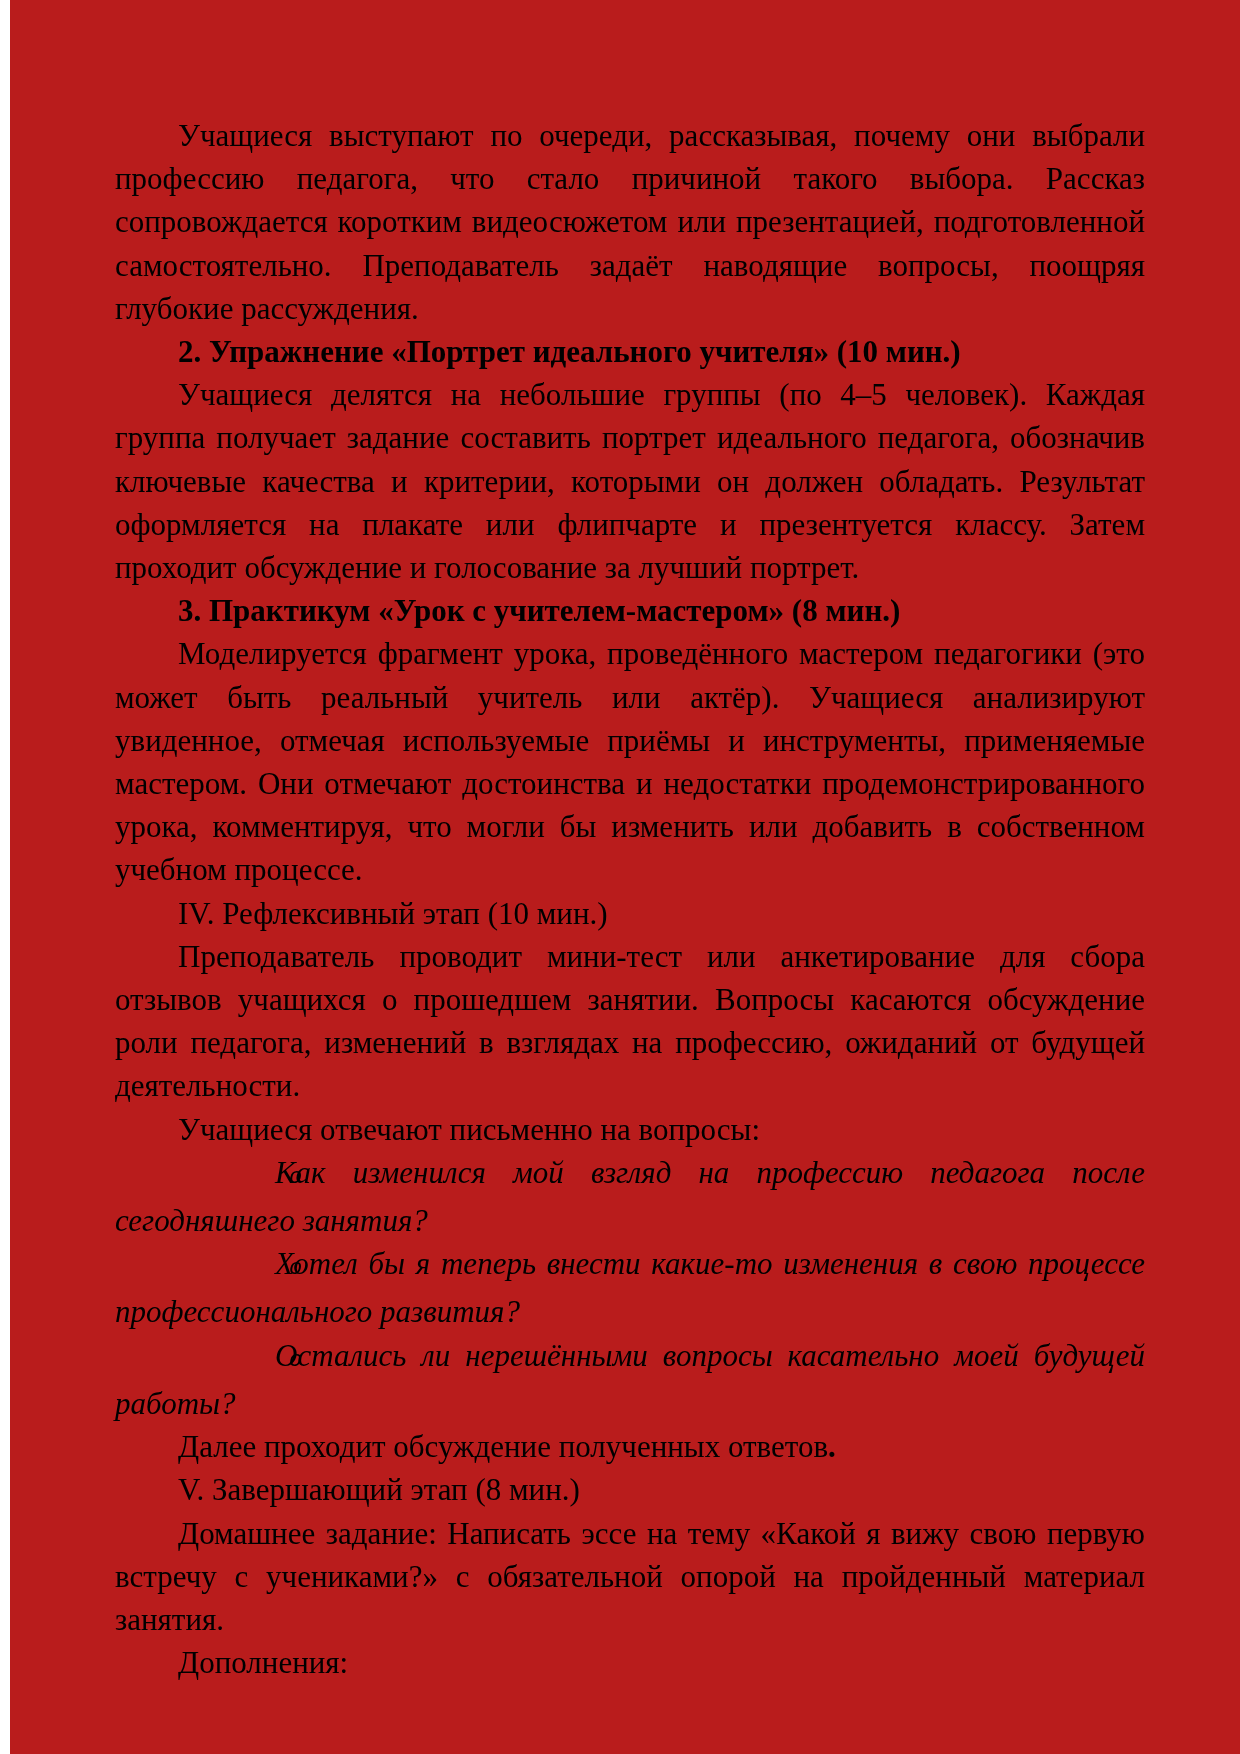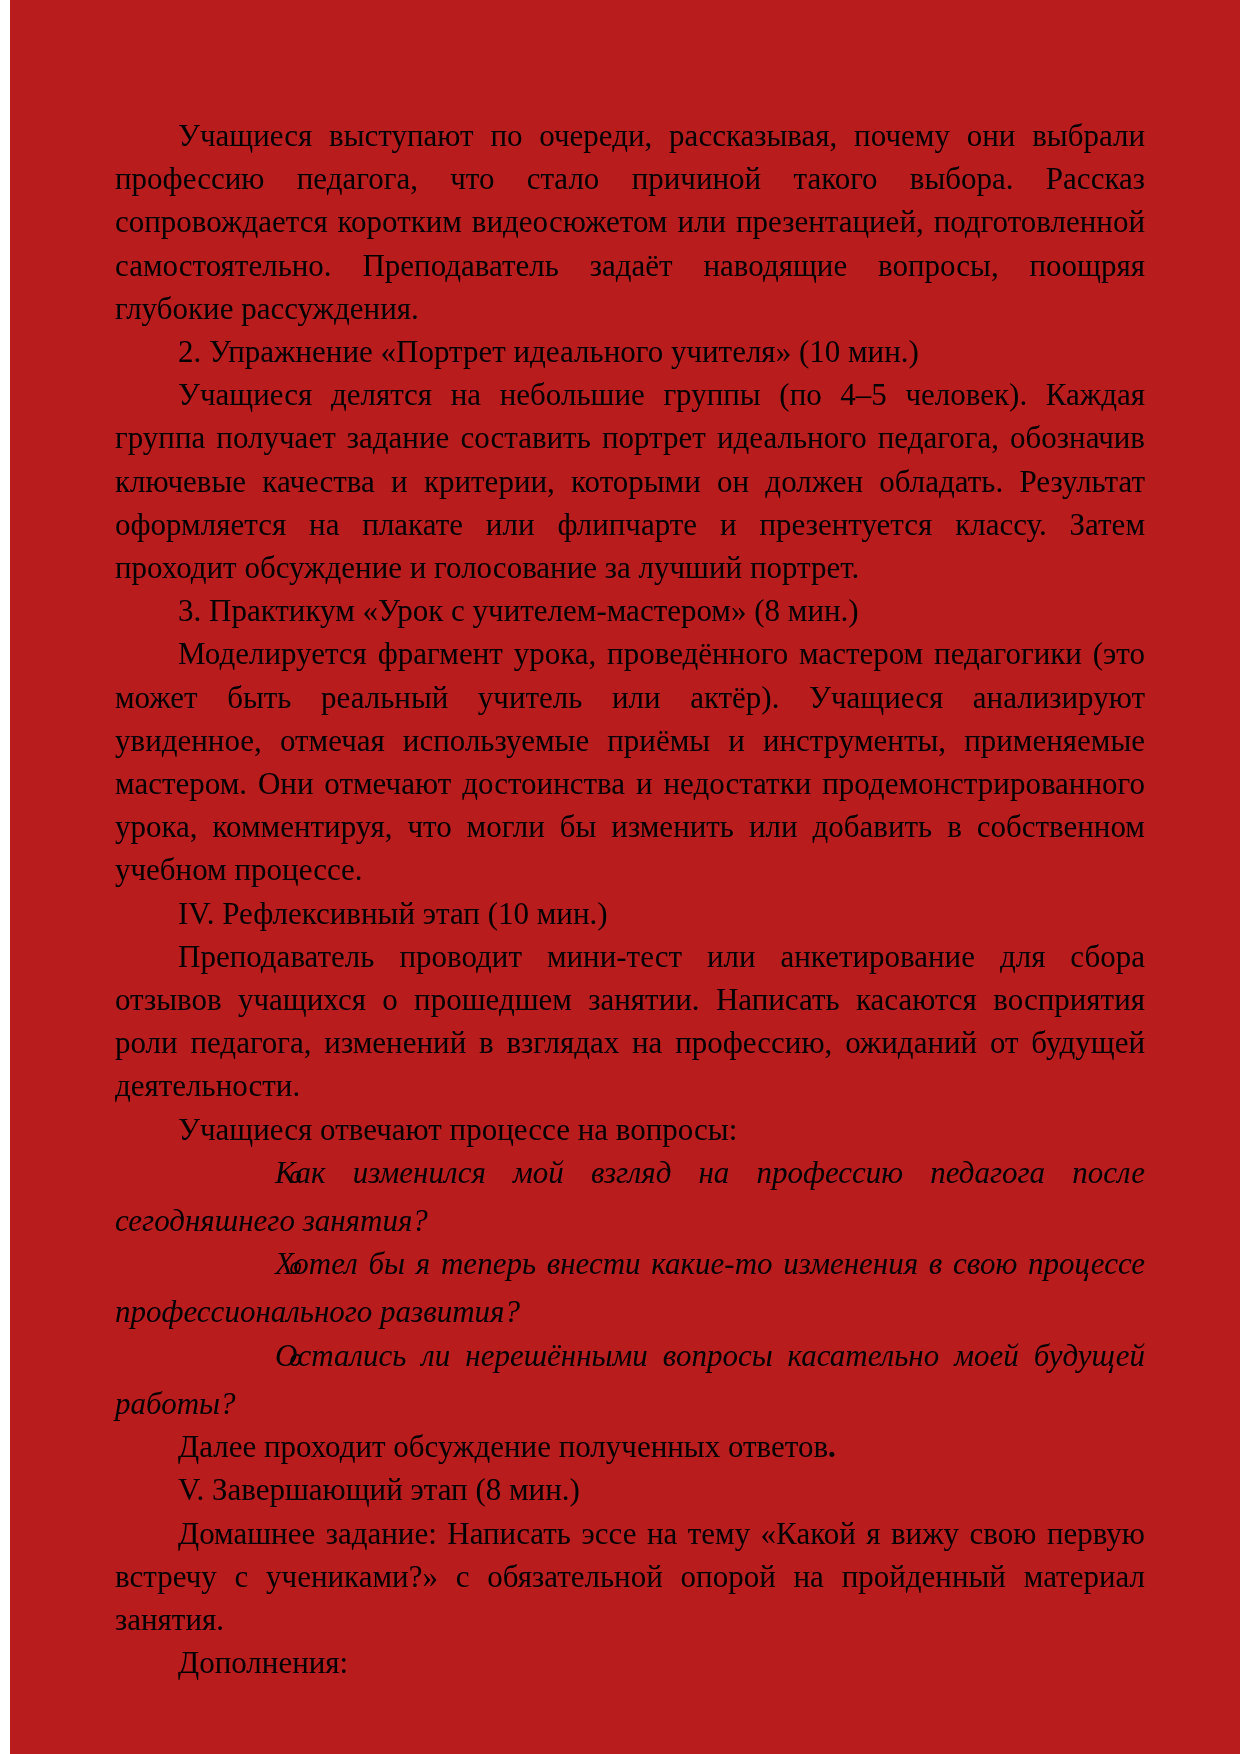--- a/index.html
+++ b/index.html
@@ -34,21 +34,21 @@
     margin: 0;
     padding: 0;
   }
   p.body {
     text-align: justify;
     text-indent: 63px;
   }
   p.heading-plain {
     text-align: left;
     text-indent: 63px;
-    font-weight: normal;
+    font-weight: bold;
   }
   p.heading-bold {
     text-align: left;
     text-indent: 63px;
     font-weight: normal;
   }
   p.bullet {
     text-align: justify;
     text-indent: 87px;
     font-style: italic;
@@ -69,22 +69,22 @@
 <body>
 
 <div class="page">
   <div class="doc-body" id="doc-body">
       <p class="body"><span class="ptext">Учащиеся выступают по очереди, рассказывая, почему они выбрали профессию педагога, что стало причиной такого выбора. Рассказ сопровождается коротким видеосюжетом или презентацией, подготовленной самостоятельно. Преподаватель задаёт наводящие вопросы, поощряя глубокие рассуждения.</span></p>
       <p class="heading-plain"><span class="ptext">2. Упражнение «Портрет идеального учителя» (10 мин.)</span></p>
       <p class="body"><span class="ptext">Учащиеся делятся на небольшие группы (по 4–5 человек). Каждая группа получает задание составить портрет идеального педагога, обозначив ключевые качества и критерии, которыми он должен обладать. Результат оформляется на плакате или флипчарте и презентуется классу. Затем проходит обсуждение и голосование за лучший портрет.</span></p>
       <p class="heading-plain"><span class="ptext">3. Практикум «Урок с учителем-мастером» (8 мин.)</span></p>
       <p class="body"><span class="ptext">Моделируется фрагмент урока, проведённого мастером педагогики (это может быть реальный учитель или актёр). Учащиеся анализируют увиденное, отмечая используемые приёмы и инструменты, применяемые мастером. Они отмечают достоинства и недостатки продемонстрированного урока, комментируя, что могли бы изменить или добавить в собственном учебном процессе.</span></p>
       <p class="heading-bold"><span class="ptext">IV. Рефлексивный этап (10 мин.)</span></p>
-      <p class="body"><span class="ptext">Преподаватель проводит мини-тест или анкетирование для сбора отзывов учащихся о прошедшем занятии. Написать касаются восприятия роли педагога, изменений в взглядах на профессию, ожиданий от будущей деятельности.</span></p>
-      <p class="body"><span class="ptext">Учащиеся отвечают процессе на вопросы:</span></p>
+      <p class="body"><span class="ptext">Преподаватель проводит мини-тест или анкетирование для сбора отзывов учащихся о прошедшем занятии. Вопросы касаются обсуждение роли педагога, изменений в взглядах на профессию, ожиданий от будущей деятельности.</span></p>
+      <p class="body"><span class="ptext">Учащиеся отвечают письменно на вопросы:</span></p>
       <p class="bullet"><span class="bullet-marker">o</span><span class="ptext">Как изменился мой взгляд на профессию педагога после сегодняшнего занятия?</span></p>
       <p class="bullet"><span class="bullet-marker">o</span><span class="ptext">Хотел бы я теперь внести какие-то изменения в свою процессе профессионального развития?</span></p>
       <p class="bullet"><span class="bullet-marker">o</span><span class="ptext">Остались ли нерешёнными вопросы касательно моей будущей работы?</span></p>
       <p class="body"><span class="ptext">Далее проходит обсуждение полученных ответов</span><b>.</b></p>
       <p class="heading-bold"><span class="ptext">V. Завершающий этап (8 мин.)</span></p>
       <p class="body"><span class="ptext">Домашнее задание: Написать эссе на тему «Какой я вижу свою первую встречу с учениками?» с обязательной опорой на пройденный материал занятия.</span></p>
       <p class="heading-bold"><span class="ptext">Дополнения:</span></p>
     </div>
 </div>
 

